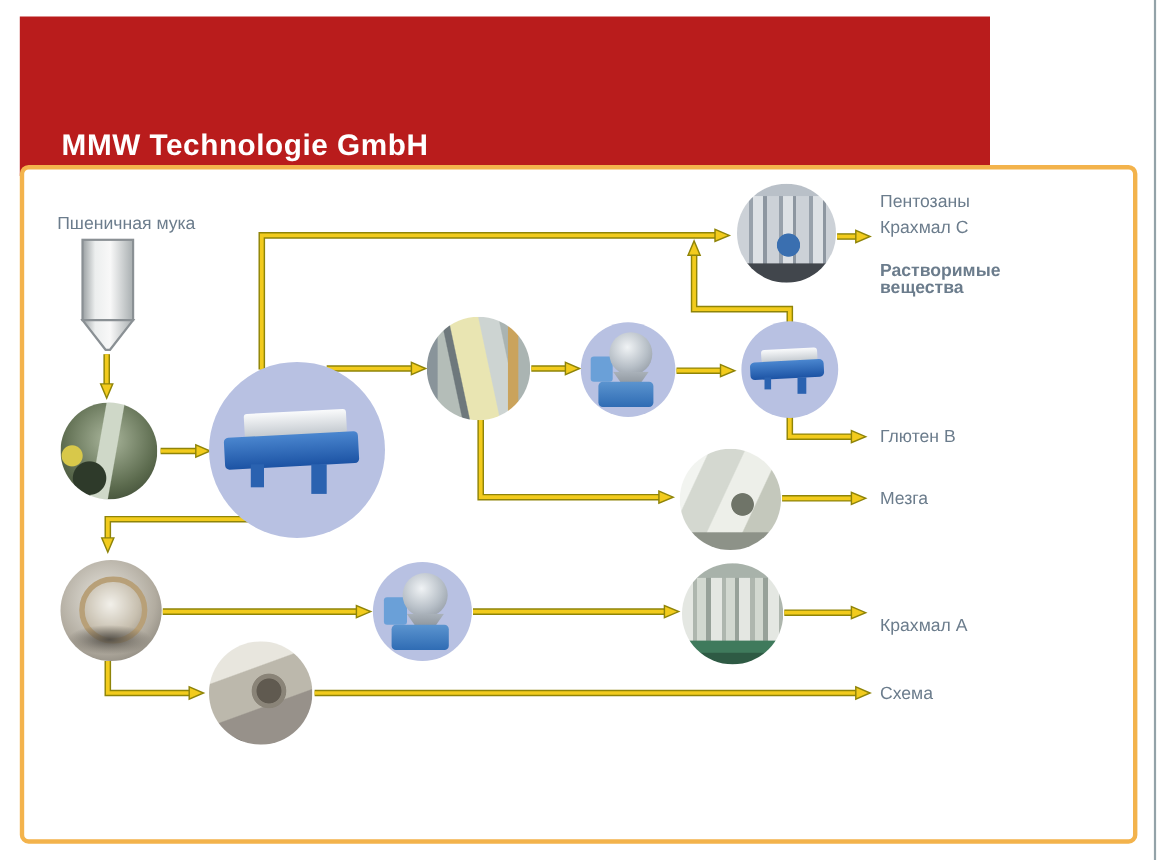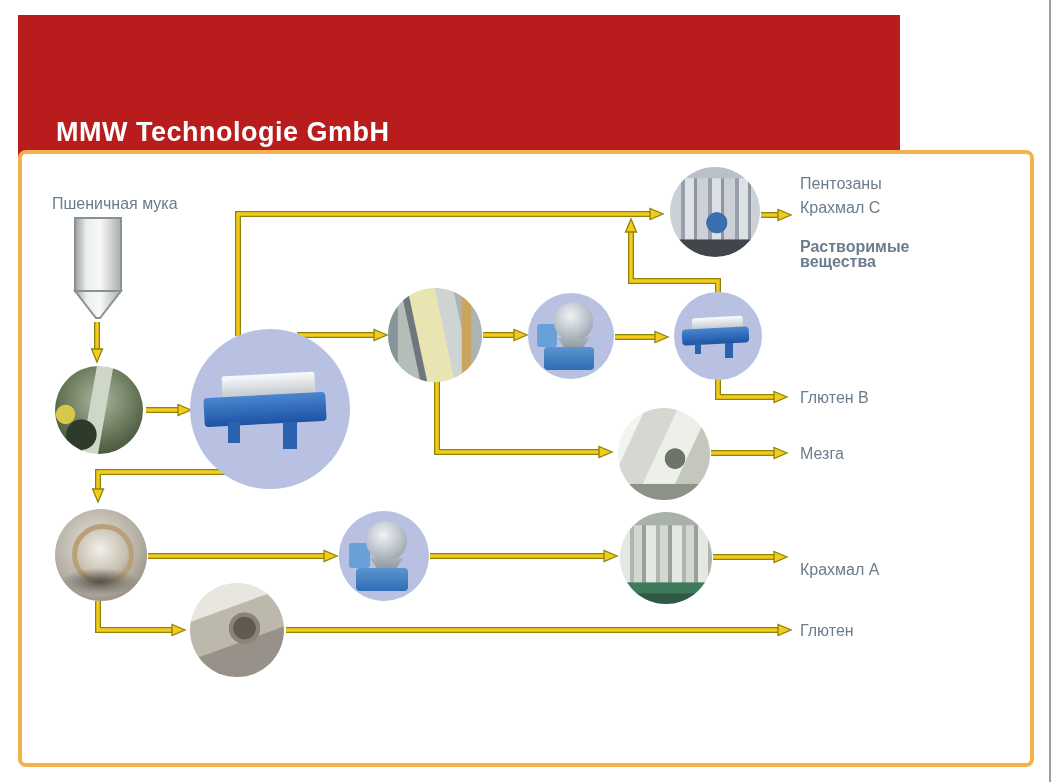--- a/index.html
+++ b/index.html
@@ -208,17 +208,17 @@
 
   <div class="pc ph-pump" style="left:190px;top:583px;width:94px;height:94px;"></div>
 
   <div class="lbl" style="left:52px;top:196px;">Пшеничная мука</div>
   <div class="lbl" style="left:800px;top:176px;">Пентозаны</div>
   <div class="lbl" style="left:800px;top:200px;">Крахмал C</div>
   <div class="lbl lbl-wrap" style="left:800px;top:239px;font-weight:bold;">Растворимые вещества</div>
   <div class="lbl" style="left:800px;top:390px;">Глютен B</div>
   <div class="lbl" style="left:800px;top:446px;">Мезга</div>
   <div class="lbl" style="left:800px;top:525px;margin-top:37px;">Крахмал A</div>
-  <div class="lbl" style="left:800px;top:623px;">Глютен</div>
+  <div class="lbl" style="left:800px;top:623px;">Схема</div>
 
 
   <div class="page-edge"></div>
 </div>
 
 </body></html>

